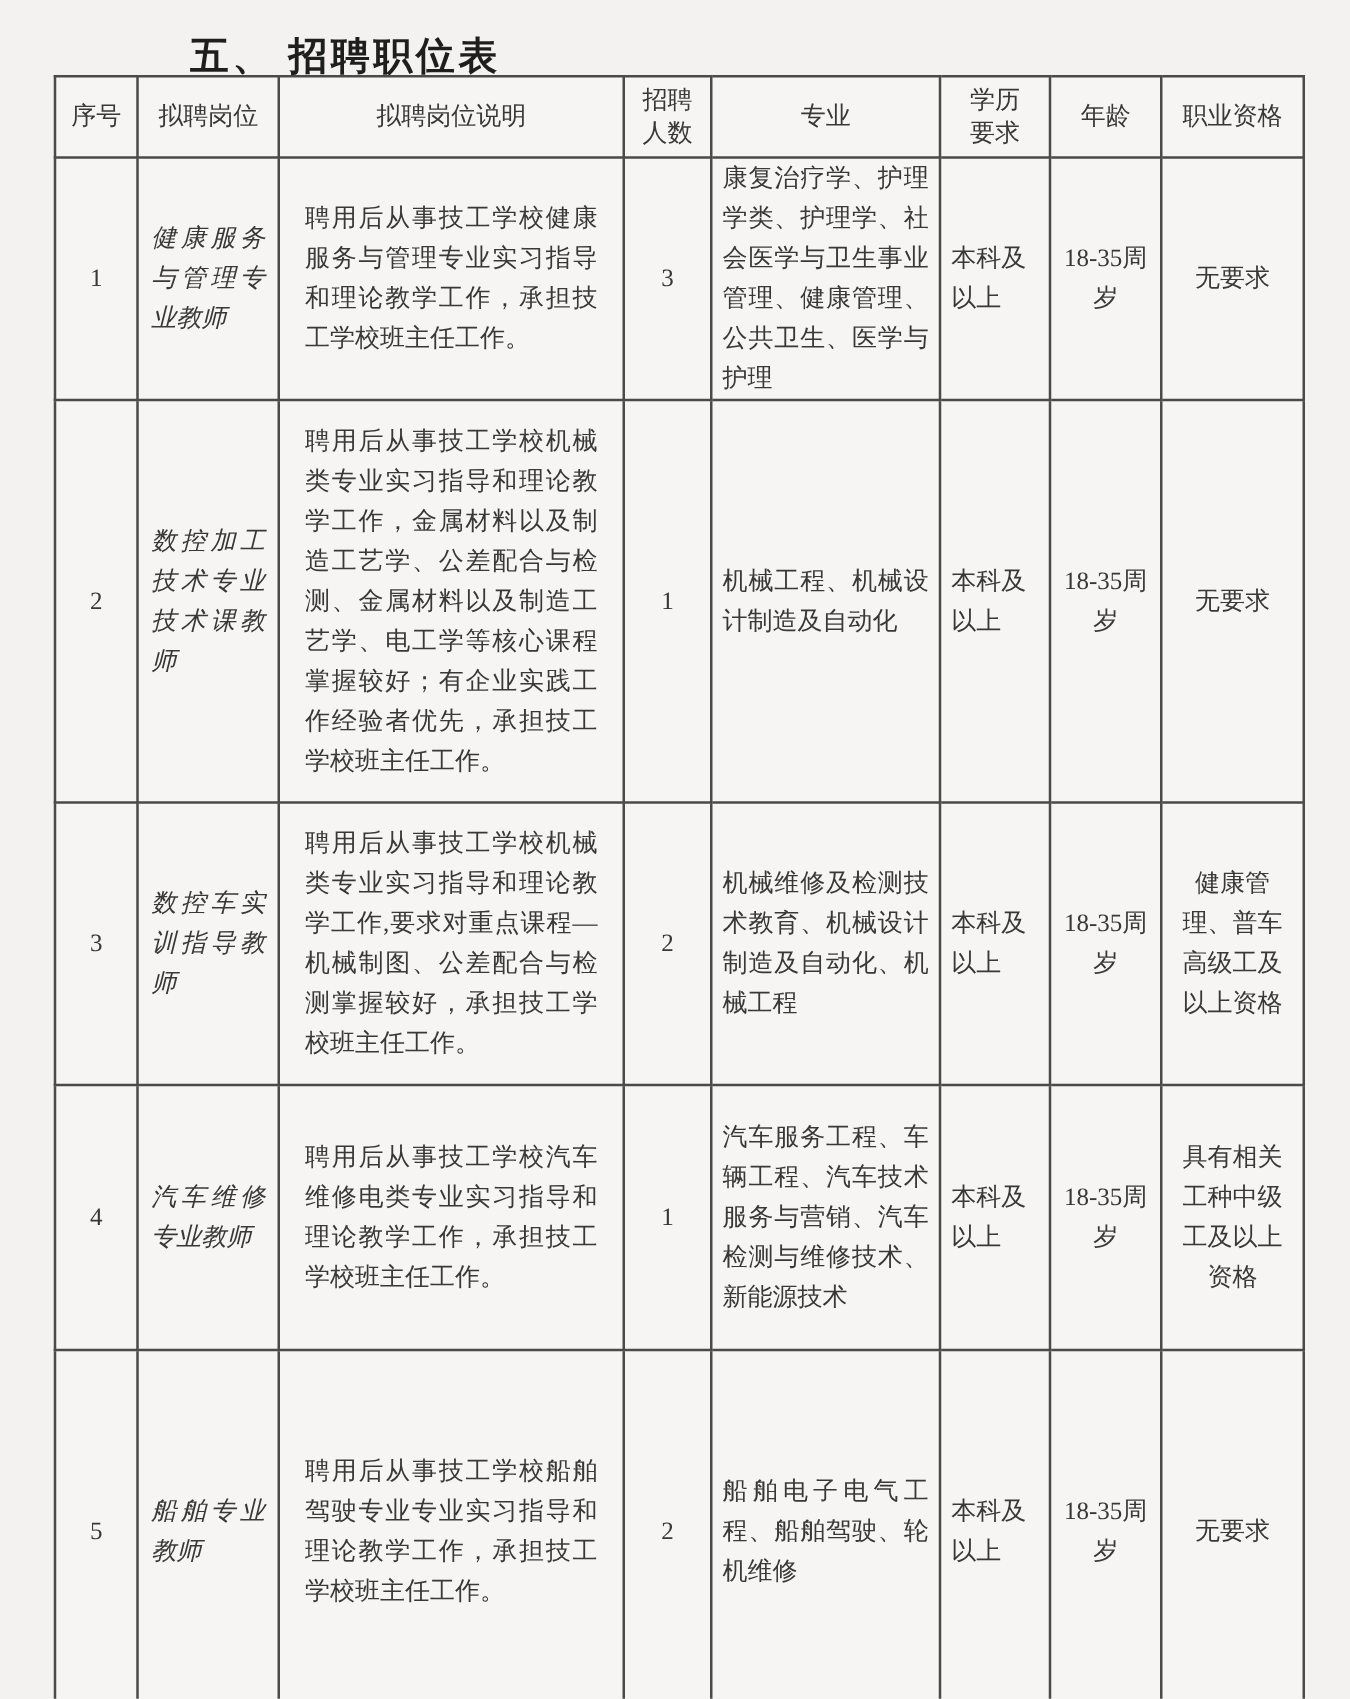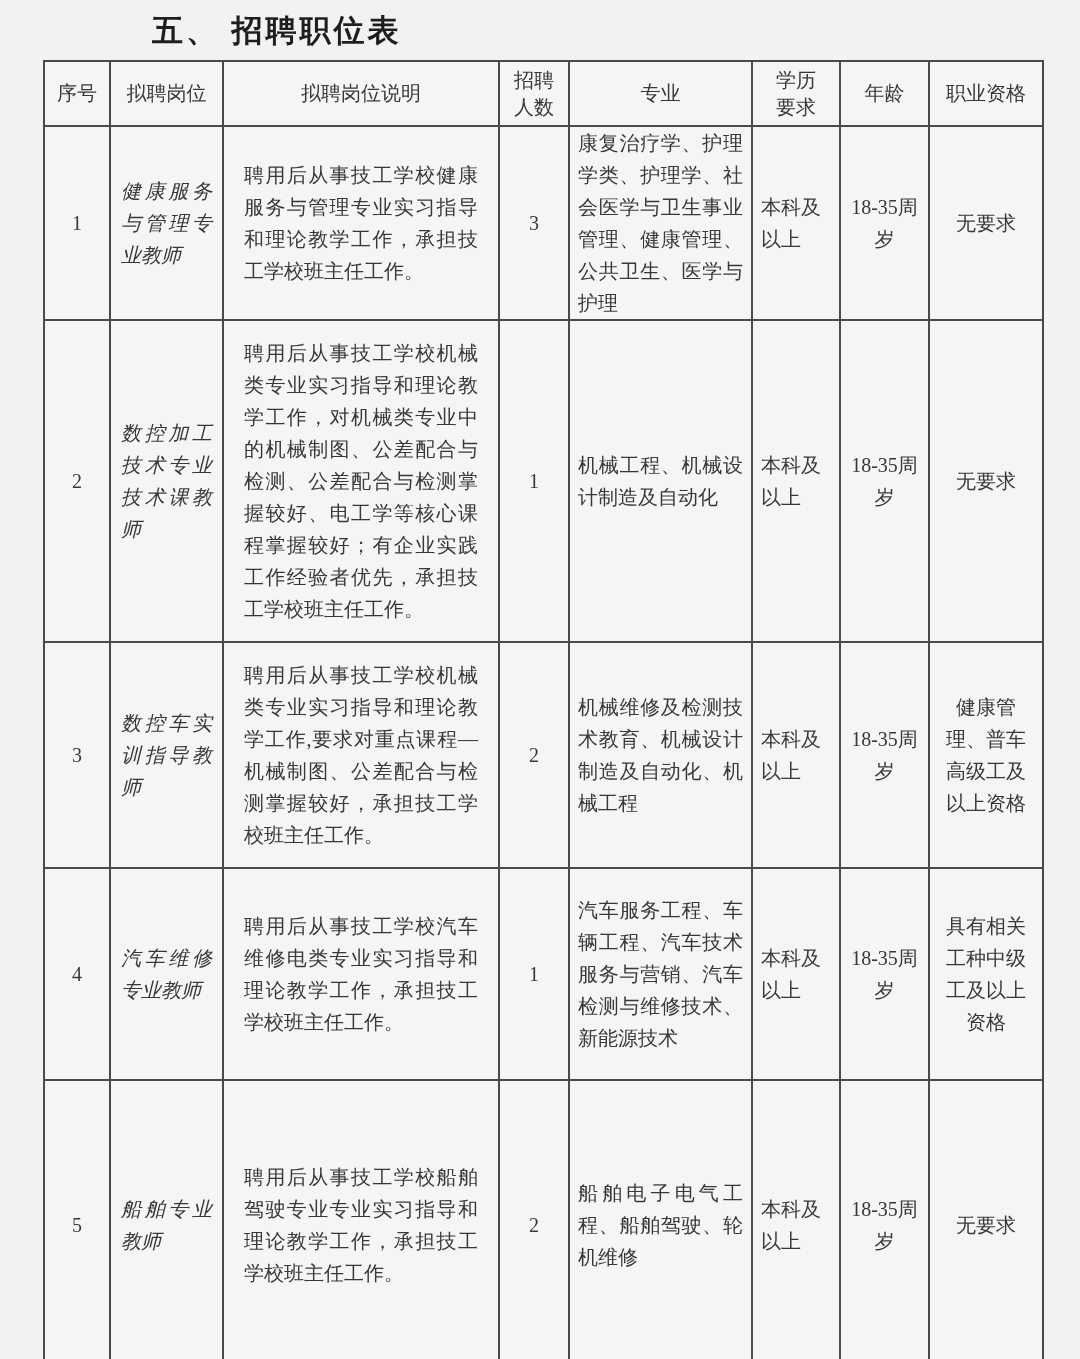--- a/index.html
+++ b/index.html
@@ -11,27 +11,27 @@
     height: 1359px;
     position: relative;
     background: #f3f2f0;
     font-family: "Liberation Serif", "DejaVu Serif", serif;
     color: #383838;
     overflow: hidden;
   }
   .page-title {
     position: absolute;
     left: 152px;
-    top: 10px;
+    top: 24px;
     margin: 0;
     font-size: 31px;
     font-weight: bold;
     color: #1e1e1e;
     letter-spacing: 3px;
-    font-family: Liberation Sans, sans-serif;
+    font-family: Liberation Serif, serif;
   }
   table.job-table {
     position: absolute;
     left: 43px;
     top: 60px;
     width: 999px;
     border-collapse: collapse;
     table-layout: fixed;
     background: #f6f5f3;
   }
@@ -103,21 +103,21 @@
       <td class="c-desc">聘用后从事技工学校健康服务与管理专业实习指导和理论教学工作，承担技工学校班主任工作。</td>
       <td class="c-count">3</td>
       <td class="c-major">康复治疗学、护理学类、护理学、社会医学与卫生事业管理、健康管理、公共卫生、医学与护理</td>
       <td class="c-edu">本科及以上</td>
       <td class="c-age">18-35周岁</td>
       <td class="c-qual">无要求</td>
     </tr>
     <tr class="row-2">
       <td class="c-seq">2</td>
       <td class="c-pos">数控加工技术专业技术课教师</td>
-      <td class="c-desc">聘用后从事技工学校机械类专业实习指导和理论教学工作，对机械类专业中的机械制图、公差配合与检测、公差配合与检测掌握较好、电工学等核心课程掌握较好；有企业实践工作经验者优先，承担技工学校班主任工作。</td>
+      <td class="c-desc">聘用后从事技工学校机械类专业实习指导和理论教学工作，金属材料以及制造工艺学、公差配合与检测、金属材料以及制造工艺学、电工学等核心课程掌握较好；有企业实践工作经验者优先，承担技工学校班主任工作。</td>
       <td class="c-count">1</td>
       <td class="c-major">机械工程、机械设计制造及自动化</td>
       <td class="c-edu">本科及以上</td>
       <td class="c-age">18-35周岁</td>
       <td class="c-qual">无要求</td>
     </tr>
     <tr class="row-3">
       <td class="c-seq">3</td>
       <td class="c-pos">数控车实训指导教师</td>
       <td class="c-desc">聘用后从事技工学校机械类专业实习指导和理论教学工作,要求对重点课程—机械制图、公差配合与检测掌握较好，承担技工学校班主任工作。</td>

